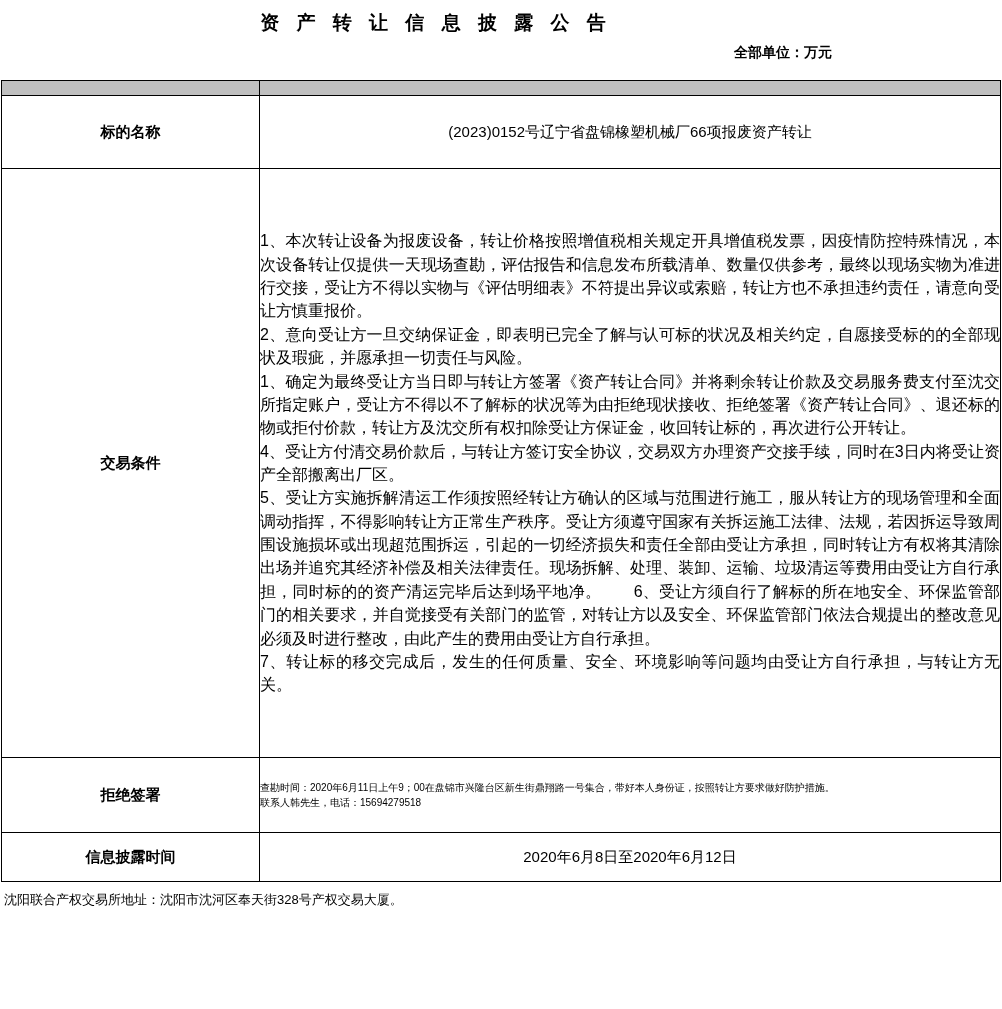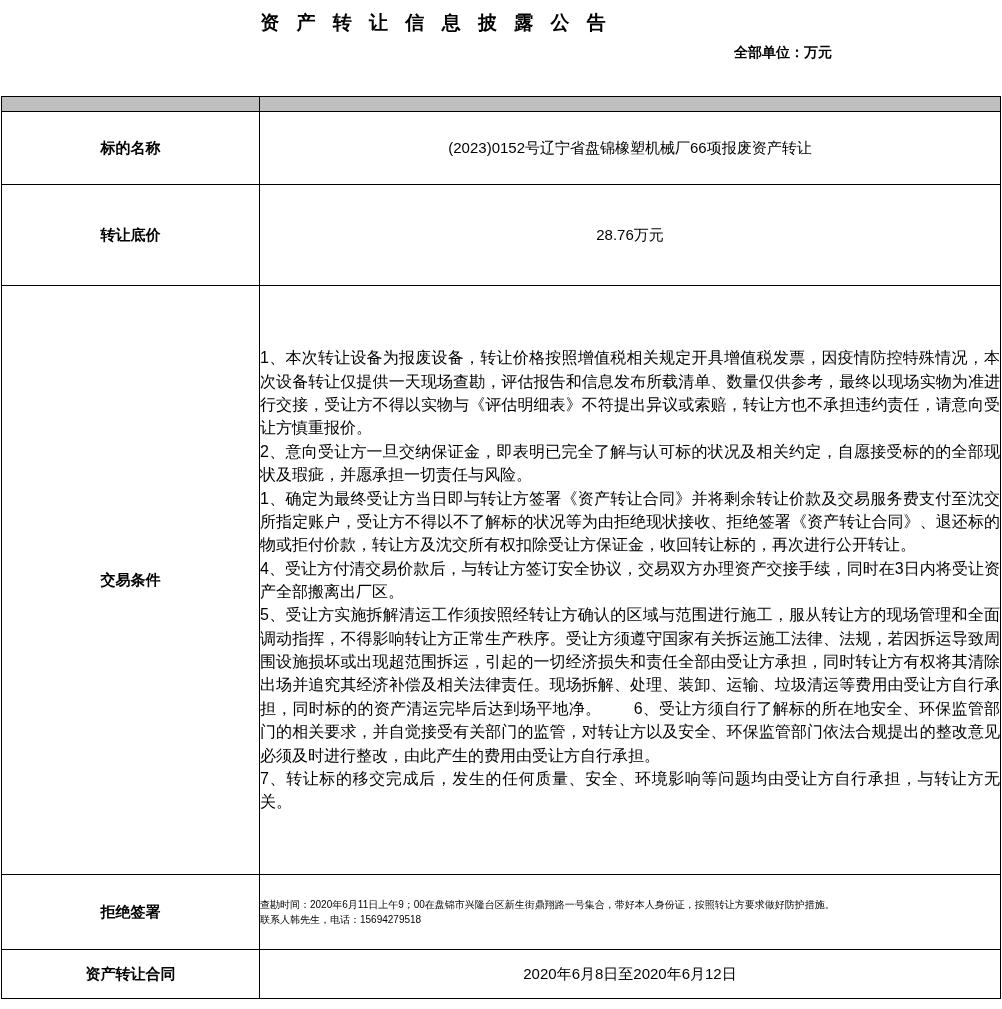--- a/index.html
+++ b/index.html
@@ -33,21 +33,21 @@
     text-align: right;
     font-family: "Liberation Sans", sans-serif;
     font-weight: bold;
     font-size: 14px;
     padding-right: 40px;
     padding-bottom: 18px;
   }
   table.main {
     border-collapse: collapse;
     width: 1000px;
-    margin: 16px 1px;
+    margin: 0 1px;
     table-layout: fixed;
   }
   table.main td {
     border: 1px solid #000000;
     vertical-align: middle;
     padding: 0;
   }
   .spacer-row td {
     height: 14px;
     background: #bfbfbf;
@@ -118,24 +118,20 @@
       <tr class="spacer-row">
         <td></td>
         <td></td>
       </tr>
 
       <tr class="row-name">
         <td class="col-label">标的名称</td>
         <td class="col-value">(2023)0152号辽宁省盘锦橡塑机械厂66项报废资产转让</td>
       </tr>
 
-      <tr class="row-price">
-        <td class="col-label">转让底价</td>
-        <td class="col-value">28.76万元</td>
-      </tr>
 
       <tr class="row-terms">
         <td class="col-label">交易条件</td>
         <td class="terms-body">
           <p>1、本次转让设备为报废设备，转让价格按照增值税相关规定开具增值税发票，因疫情防控特殊情况，本次设备转让仅提供一天现场查勘，评估报告和信息发布所载清单、数量仅供参考，最终以现场实物为准进行交接，受让方不得以实物与《评估明细表》不符提出异议或索赔，转让方也不承担违约责任，请意向受让方慎重报价。</p>
           <p>2、意向受让方一旦交纳保证金，即表明已完全了解与认可标的状况及相关约定，自愿接受标的的全部现状及瑕疵，并愿承担一切责任与风险。</p>
           <p>1、确定为最终受让方当日即与转让方签署《资产转让合同》并将剩余转让价款及交易服务费支付至沈交所指定账户，受让方不得以不了解标的状况等为由拒绝现状接收、拒绝签署《资产转让合同》、退还标的物或拒付价款，转让方及沈交所有权扣除受让方保证金，收回转让标的，再次进行公开转让。</p>
           <p>4、受让方付清交易价款后，与转让方签订安全协议，交易双方办理资产交接手续，同时在3日内将受让资产全部搬离出厂区。</p>
           <p>5、受让方实施拆解清运工作须按照经转让方确认的区域与范围进行施工，服从转让方的现场管理和全面调动指挥，不得影响转让方正常生产秩序。受让方须遵守国家有关拆运施工法律、法规，若因拆运导致周围设施损坏或出现超范围拆运，引起的一切经济损失和责任全部由受让方承担，同时转让方有权将其清除出场并追究其经济补偿及相关法律责任。现场拆解、处理、装卸、运输、垃圾清运等费用由受让方自行承担，同时标的的资产清运完毕后达到场平地净。　　6、受让方须自行了解标的所在地安全、环保监管部门的相关要求，并自觉接受有关部门的监管，对转让方以及安全、环保监管部门依法合规提出的整改意见必须及时进行整改，由此产生的费用由受让方自行承担。</p>
           <p>7、转让标的移交完成后，发生的任何质量、安全、环境影响等问题均由受让方自行承担，与转让方无关。</p>
@@ -144,21 +140,21 @@
 
       <tr class="row-survey">
         <td class="col-label">拒绝签署</td>
         <td class="survey-body">
           <p>查勘时间：2020年6月11日上午9；00在盘锦市兴隆台区新生街鼎翔路一号集合，带好本人身份证，按照转让方要求做好防护措施。</p>
           <p>联系人韩先生，电话：15694279518</p>
         </td>
       </tr>
 
       <tr class="row-disclose">
-        <td class="col-label">资产转让合同</td>
+        <td class="col-label">信息披露时间</td>
         <td class="col-value">2020年6月8日至2020年6月12日</td>
       </tr>
     </tbody>
   </table>
 
   <div class="footer">
     <p>沈阳联合产权交易所地址：沈阳市沈河区奉天街328号产权交易大厦。</p>
 
   </div>
 

